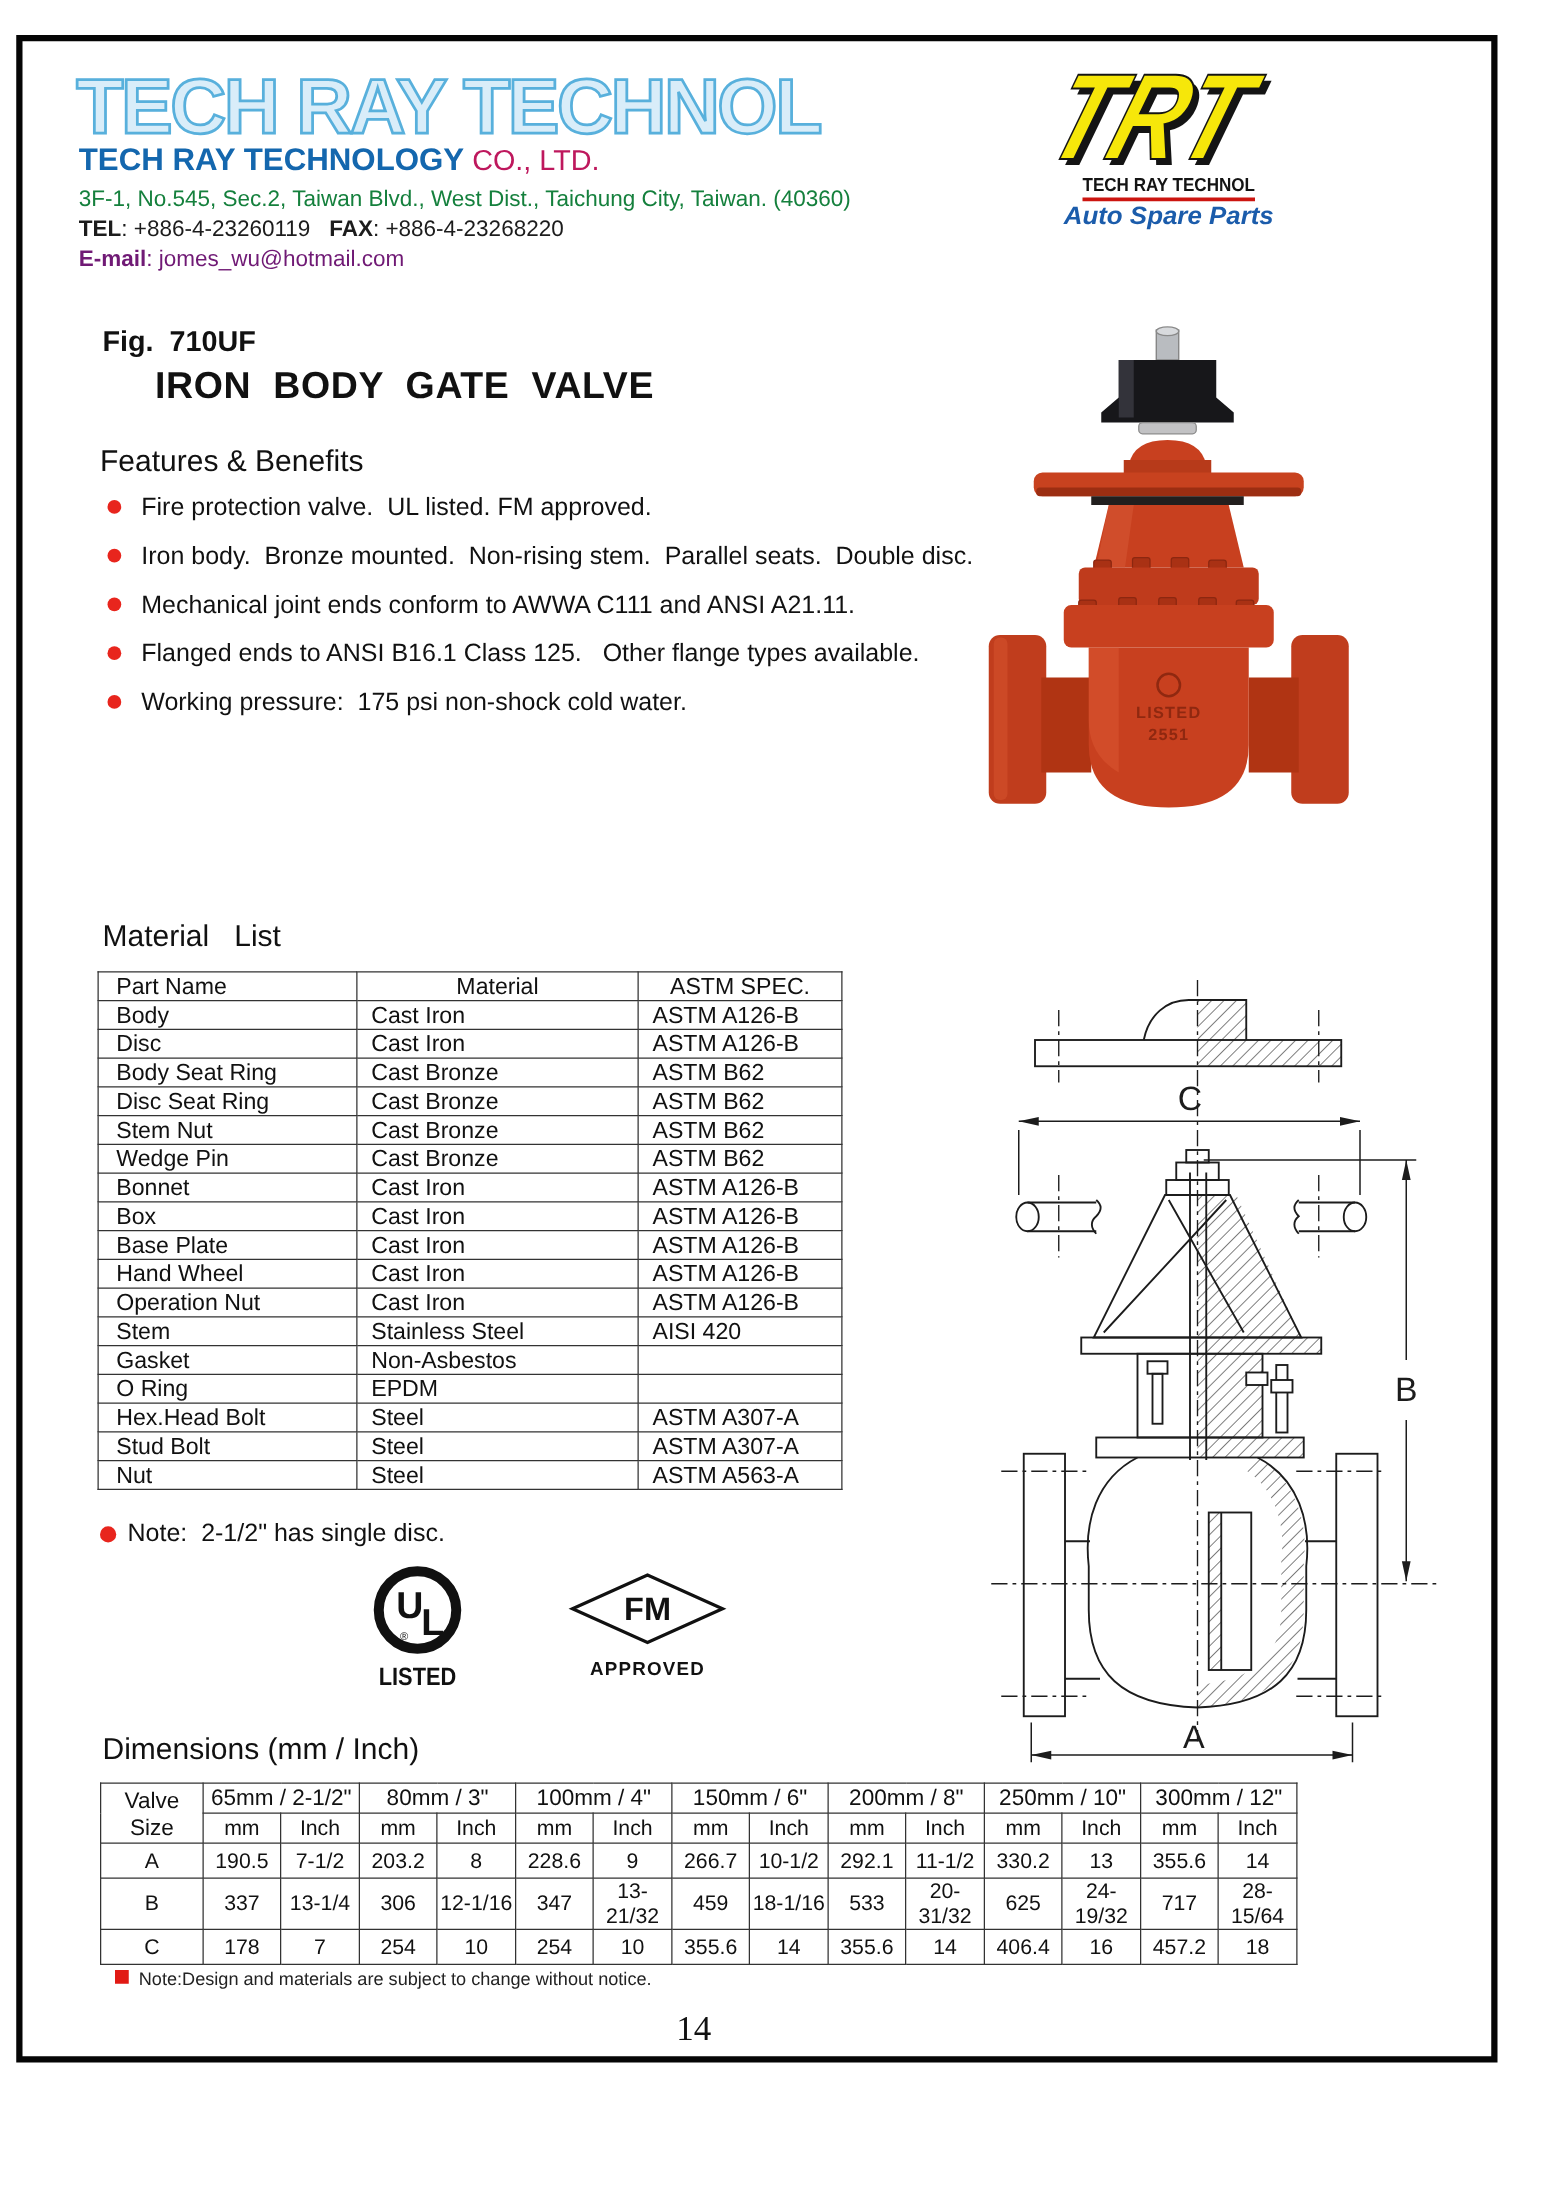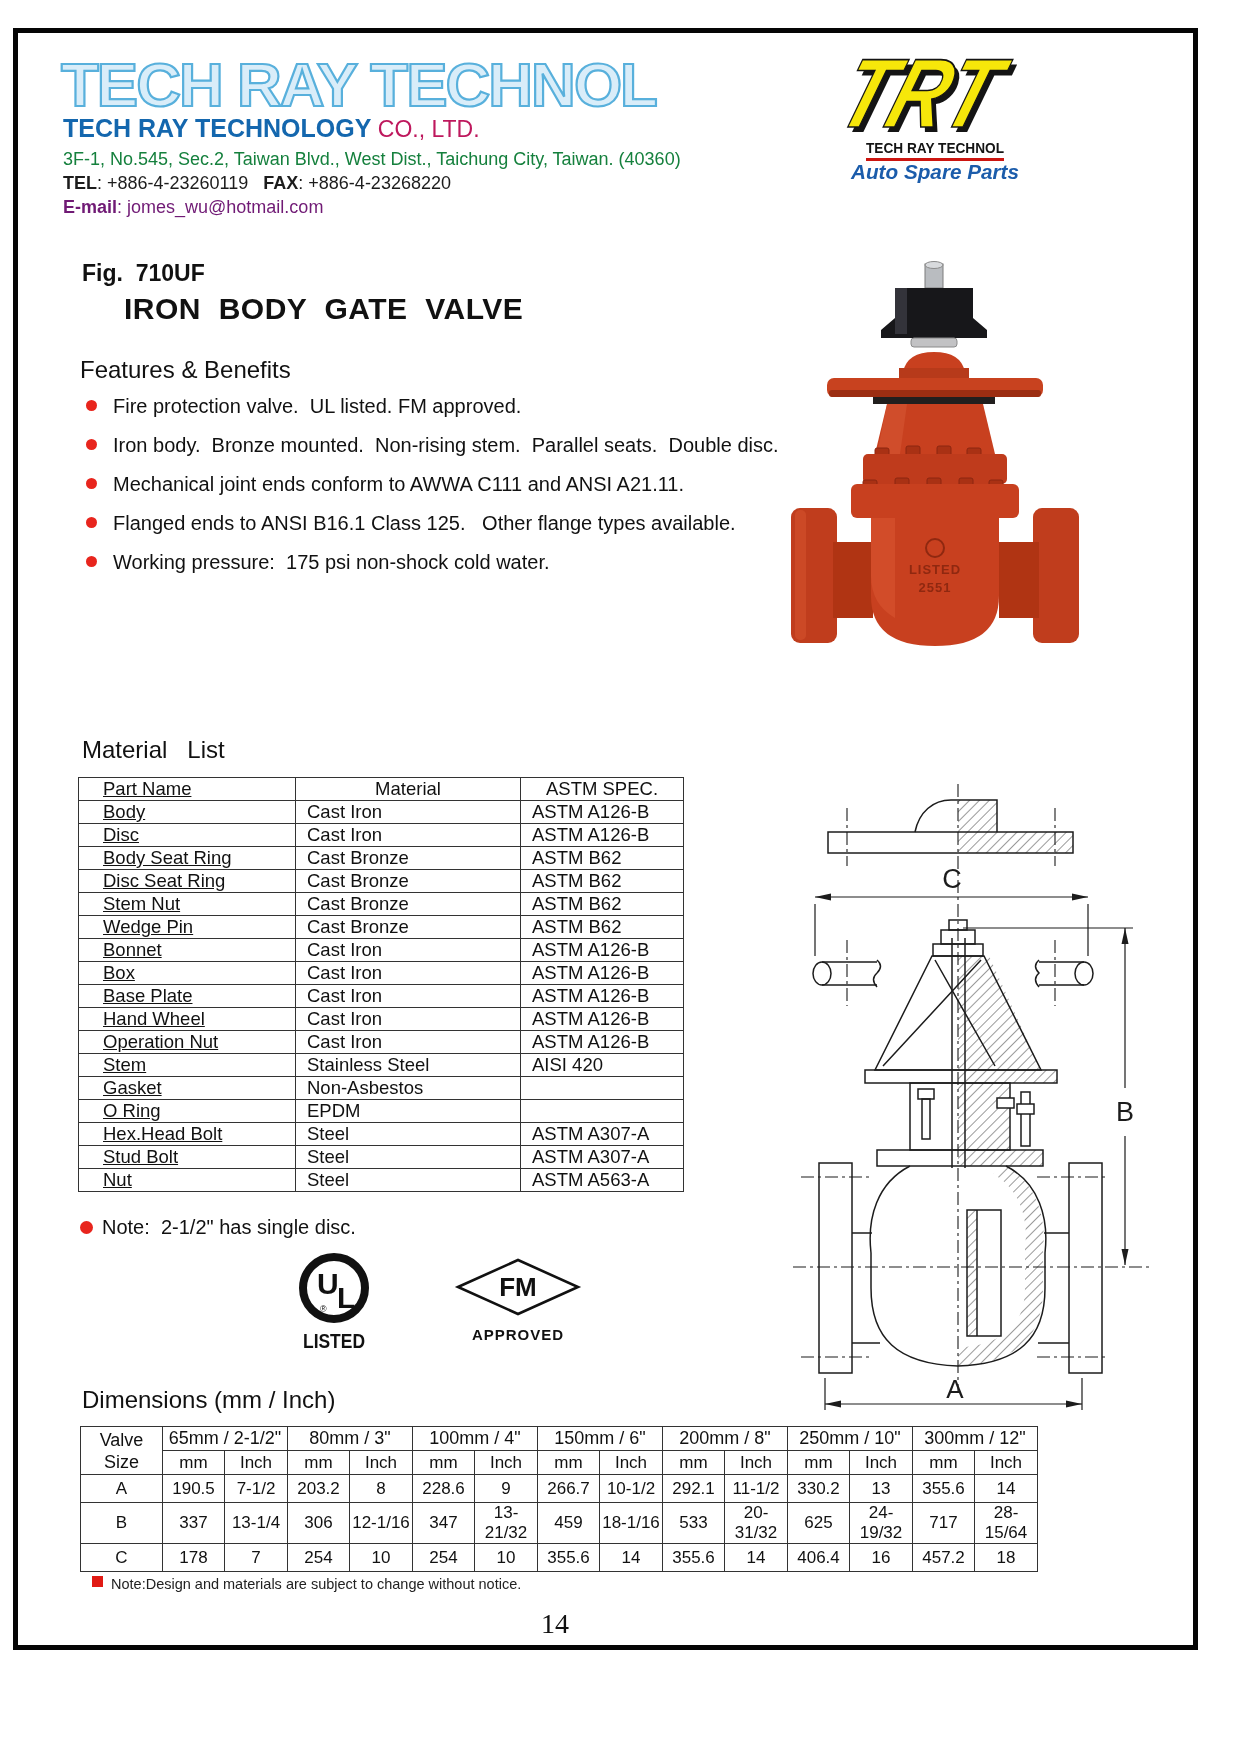--- a/index.html
+++ b/index.html
@@ -34,21 +34,21 @@
   .feat{left:80px;top:394px;width:710px;list-style:none;margin:0;padding:0;}
   .feat li{position:relative;padding-left:33px;margin-bottom:14px;font-size:20px;line-height:25px;}
   .dot{position:absolute;left:6px;top:6px;width:11px;height:11px;border-radius:50%;background:#e8251d;}
 
   
   .mat-title{left:82px;top:736px;}
   .mat-table{left:78px;top:777px;border-collapse:collapse;table-layout:fixed;width:578px;
              font-size:18.5px;}
   .mat-table td,.mat-table th{border:1.5px solid #333;height:22px;line-height:22px;
              padding:0 0 0 11px;text-align:left;font-weight:normal;overflow:hidden;}
-  .mat-table .c1{width:192px;padding-left:24px;text-decoration:underline;}
+  .mat-table .c1{width:192px;padding-left:14px;}
   .mat-table .c2{width:224px;}
   .mat-table .c3{width:162px;}
   .mat-table th.c2,.mat-table th.c3{text-align:center;padding-left:0;}
   .mat-note{left:80px;top:1216px;font-size:20px;display:flex;align-items:center;}
   .mat-note .ndot{width:13px;height:13px;border-radius:50%;background:#e8251d;margin-right:9px;flex:none;}
 
   
   .ul-logo{left:293px;top:1252px;}
   .fm-logo{left:450px;top:1256px;}
 

